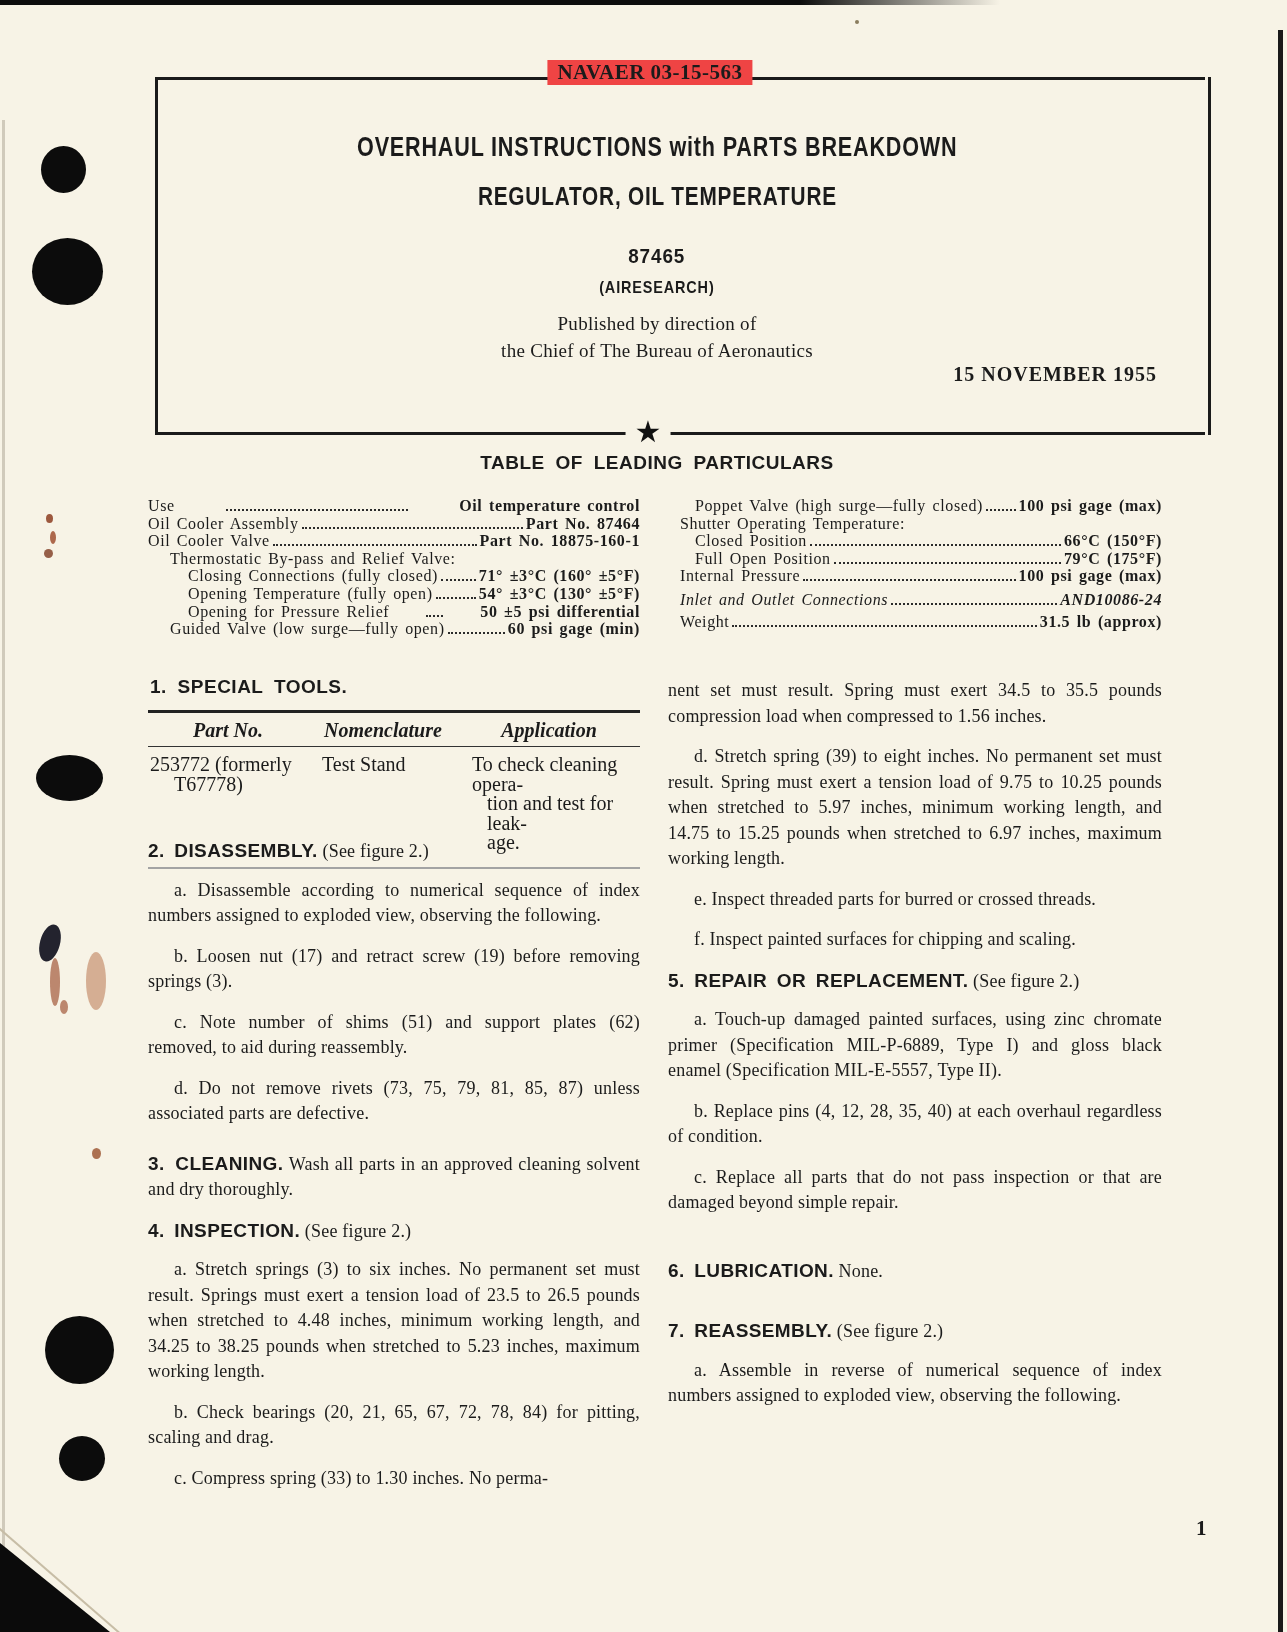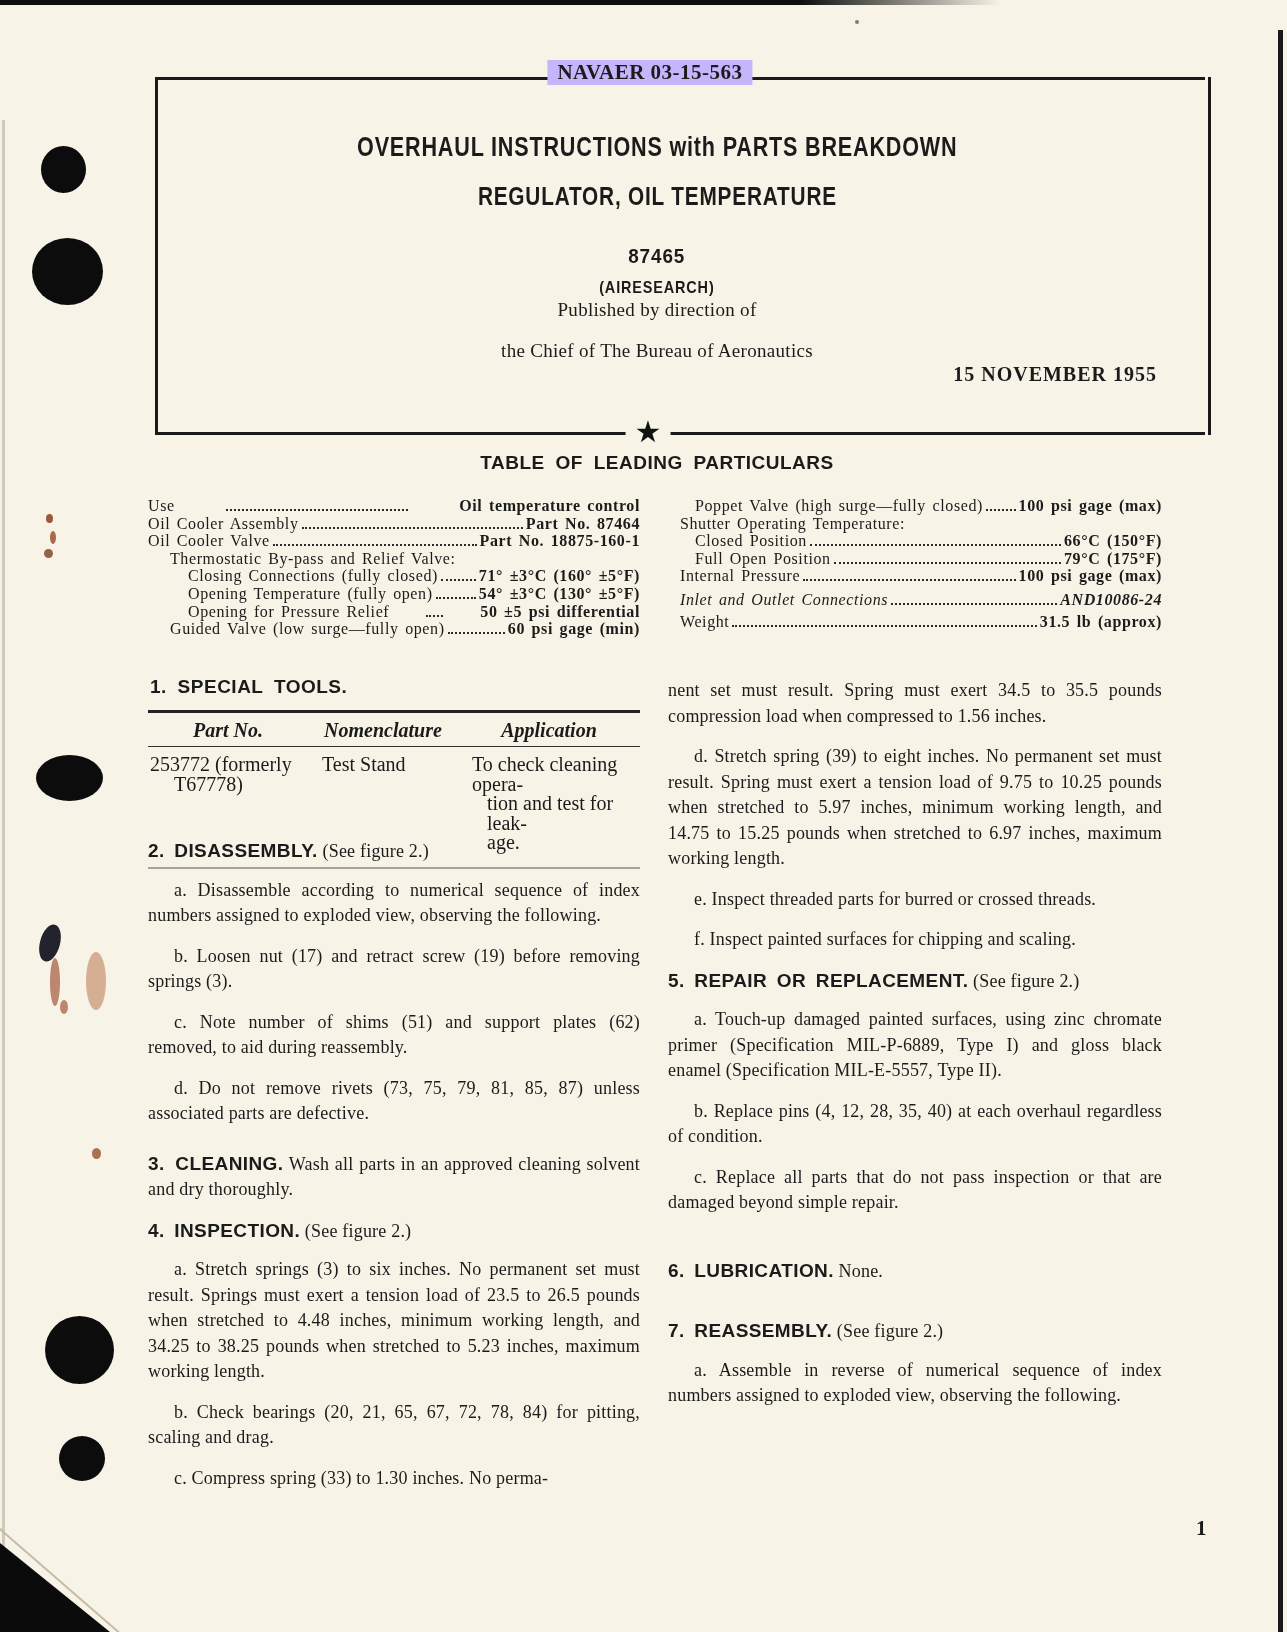--- a/index.html
+++ b/index.html
@@ -18,34 +18,34 @@
   .corner-crease{position:absolute;left:-2px;top:1526px;width:162px;height:2px;background:#c7bda6;
     transform:rotate(41deg);transform-origin:left top;}
   .speck{position:absolute;border-radius:50%;}
 
   
   .box{position:absolute;left:155px;top:77px;width:1050px;height:358px;
     border-left:3px solid #1a1a1a;border-right:3px solid #1a1a1a;}
   .rule-top{position:absolute;left:155px;top:77px;width:1050px;height:3px;background:#1a1a1a;}
   .rule-bottom{position:absolute;left:155px;top:432px;width:1050px;height:3px;background:#1a1a1a;}
   .navaer{position:absolute;left:650px;top:60px;transform:translateX(-50%);
-    background:#c4b5fd;padding:0 10px;font-weight:bold;font-size:21px;letter-spacing:.5px;white-space:nowrap;}
+    background:#ef4444;padding:0 10px;font-weight:bold;font-size:21px;letter-spacing:.5px;white-space:nowrap;}
   .star{position:absolute;left:648px;top:415px;transform:translateX(-50%);
     background:#f7f3e6;padding:0 9px;font-size:30px;line-height:34px;color:#111;}
   .cline{position:absolute;left:157px;width:1000px;text-align:center;white-space:nowrap;}
   .t-sans{font-family:"Liberation Sans", sans-serif;font-weight:bold;}
   .condensed{display:inline-block;transform:scaleX(.8);transform-origin:center;letter-spacing:1px;}
   .title1{top:132px;font-size:27px;}
   .title2{top:181px;font-size:26px;}
   .partnum{top:244px;font-size:21px;}
   .partnum .condensed{transform:scaleX(.9);}
   .mfr{top:278px;font-size:17px;}
   .mfr .condensed{transform:scaleX(.85);}
   .pub{font-size:19px;letter-spacing:.3px;}
-  .pub1{top:299px;}
+  .pub1{top:313px;}
   .pub2{top:340px;}
   .date{position:absolute;right:130px;top:363px;font-weight:bold;font-size:20px;letter-spacing:1px;white-space:nowrap;}
 
   
   .p-heading{position:absolute;left:157px;top:452px;width:1000px;text-align:center;
     font-family:"Liberation Sans", sans-serif;font-weight:bold;font-size:19px;letter-spacing:.5px;word-spacing:5px;}
   .p-col{position:absolute;top:497px;font-size:16px;line-height:17.6px;letter-spacing:.6px;word-spacing:2px;}
   #part-left{left:148px;width:492px;}
   #part-right{left:668px;width:494px;}
   .p-row{display:flex;align-items:baseline;}

